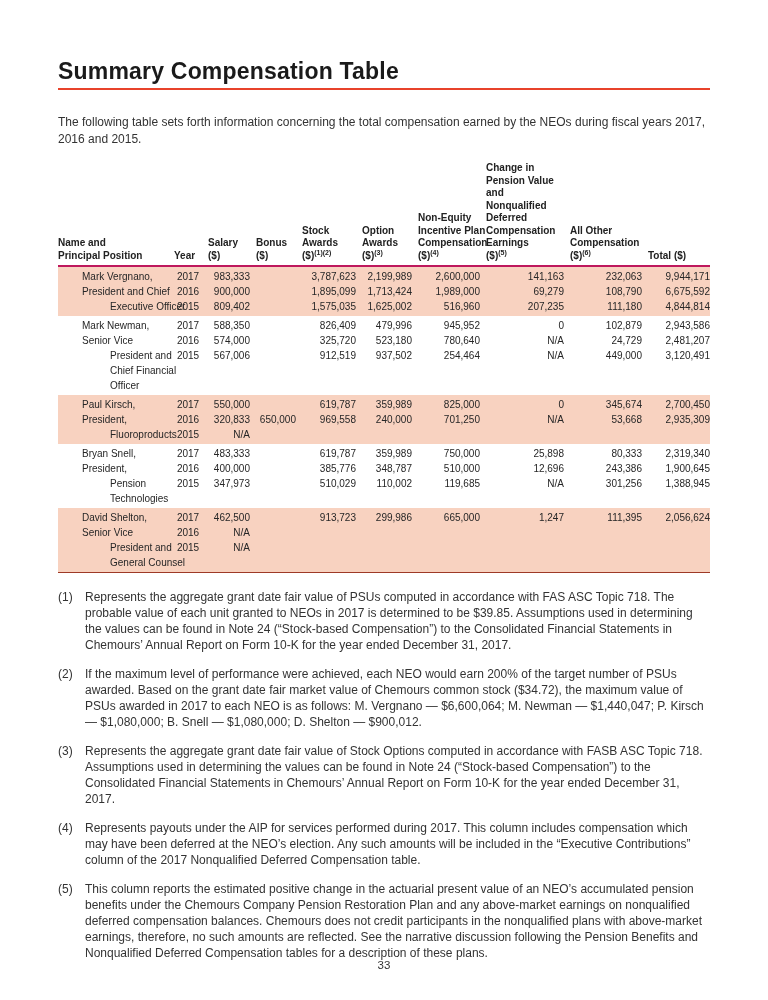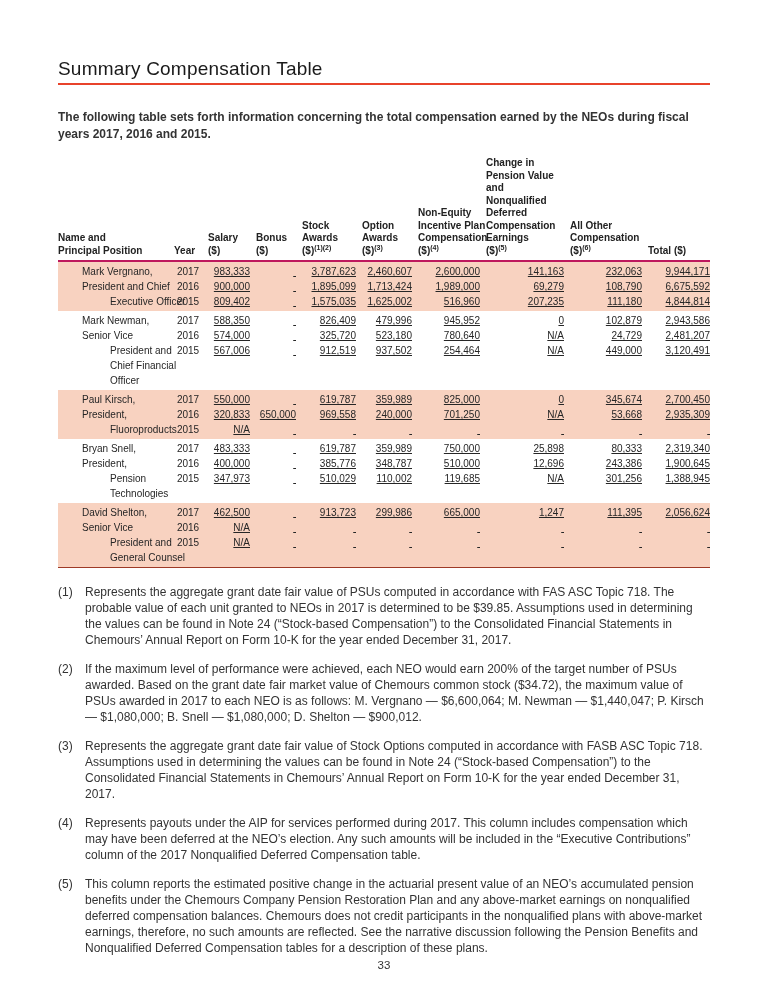--- a/index.html
+++ b/index.html
@@ -2,42 +2,42 @@
 <html><head>
 <meta charset="utf-8">
 <style>
   html,body{margin:0;padding:0;background:#e9e9e9;}
   .page{
     width:768px;height:1000px;background:#ffffff;position:relative;
     font-family:"Liberation Sans", sans-serif;color:#2b2b2b;
     box-sizing:border-box;padding:58px 58px 0 58px;overflow:hidden;
   }
   h1.doc-title{
-    margin:0 0 3px 0;font-size:19px;font-weight:normal;color:#1a1a1a;letter-spacing:0.2px;
+    margin:0 0 3px 0;font-size:23px;font-weight:bold;color:#1a1a1a;letter-spacing:0.2px;
   }
   .title-rule{border-bottom:2px solid #e8432b;margin:0 0 24px 0;}
-  .intro{font-size:12px;line-height:17px;margin:0 0 14px 0;color:#333333;font-weight:bold;}
+  .intro{font-size:12px;line-height:17px;margin:0 0 14px 0;color:#333333;}
   table.comp{
     width:652px;border-collapse:collapse;table-layout:fixed;
     font-size:10px;color:#262626;margin-top:6px;
   }
   col.c1{width:110px}col.c2{width:34px}col.c3{width:48px}col.c4{width:46px}
   col.c5{width:60px}col.c6{width:56px}col.c7{width:68px}col.c8{width:84px}
   col.c9{width:78px}col.c10{width:68px}
   th{
     font-weight:bold;text-align:left;vertical-align:bottom;
     padding:0 0 3px 6px;border-bottom:2px solid #be185d;color:#222222;
   }
   th:first-child{padding-left:0;}
   th .hline{white-space:nowrap;line-height:12.5px;}
   sup.fnref{font-size:7px;vertical-align:super;line-height:0;}
   td{vertical-align:top;padding:2px 0 2px 6px;line-height:15px;}
   td:first-child{padding-left:0;}
   td .cline{white-space:nowrap;min-height:15px;}
-  td.num{text-align:right;text-decoration:underline;}
+  td.num{text-align:right;}
   td.yr{text-align:center;}
   tr.hl td{background:#f8d2c0;}
   tr.lastgrp td{border-bottom:1.5px solid #9e3a27;}
   .nline{white-space:nowrap;margin-left:24px;}
   .nline.ind{padding-left:28px;}
   .footnotes{margin-top:16px;}
   .footnote{display:flex;font-size:12px;line-height:16px;color:#333333;margin-bottom:13px;}
   .fn-label{flex:0 0 27px;}
   .fn-text{flex:1;}
   .page-number{
@@ -140,21 +140,21 @@
             <div class="cline">&nbsp;</div>
             <div class="cline">&nbsp;</div>
             <div class="cline">&nbsp;</div>
           </td>
           <td class="num">
             <div class="cline">3,787,623</div>
             <div class="cline">1,895,099</div>
             <div class="cline">1,575,035</div>
           </td>
           <td class="num">
-            <div class="cline">2,460,607</div>
+            <div class="cline">2,199,989</div>
             <div class="cline">1,713,424</div>
             <div class="cline">1,625,002</div>
           </td>
           <td class="num">
             <div class="cline">2,600,000</div>
             <div class="cline">1,989,000</div>
             <div class="cline">516,960</div>
           </td>
           <td class="num">
             <div class="cline">141,163</div>

